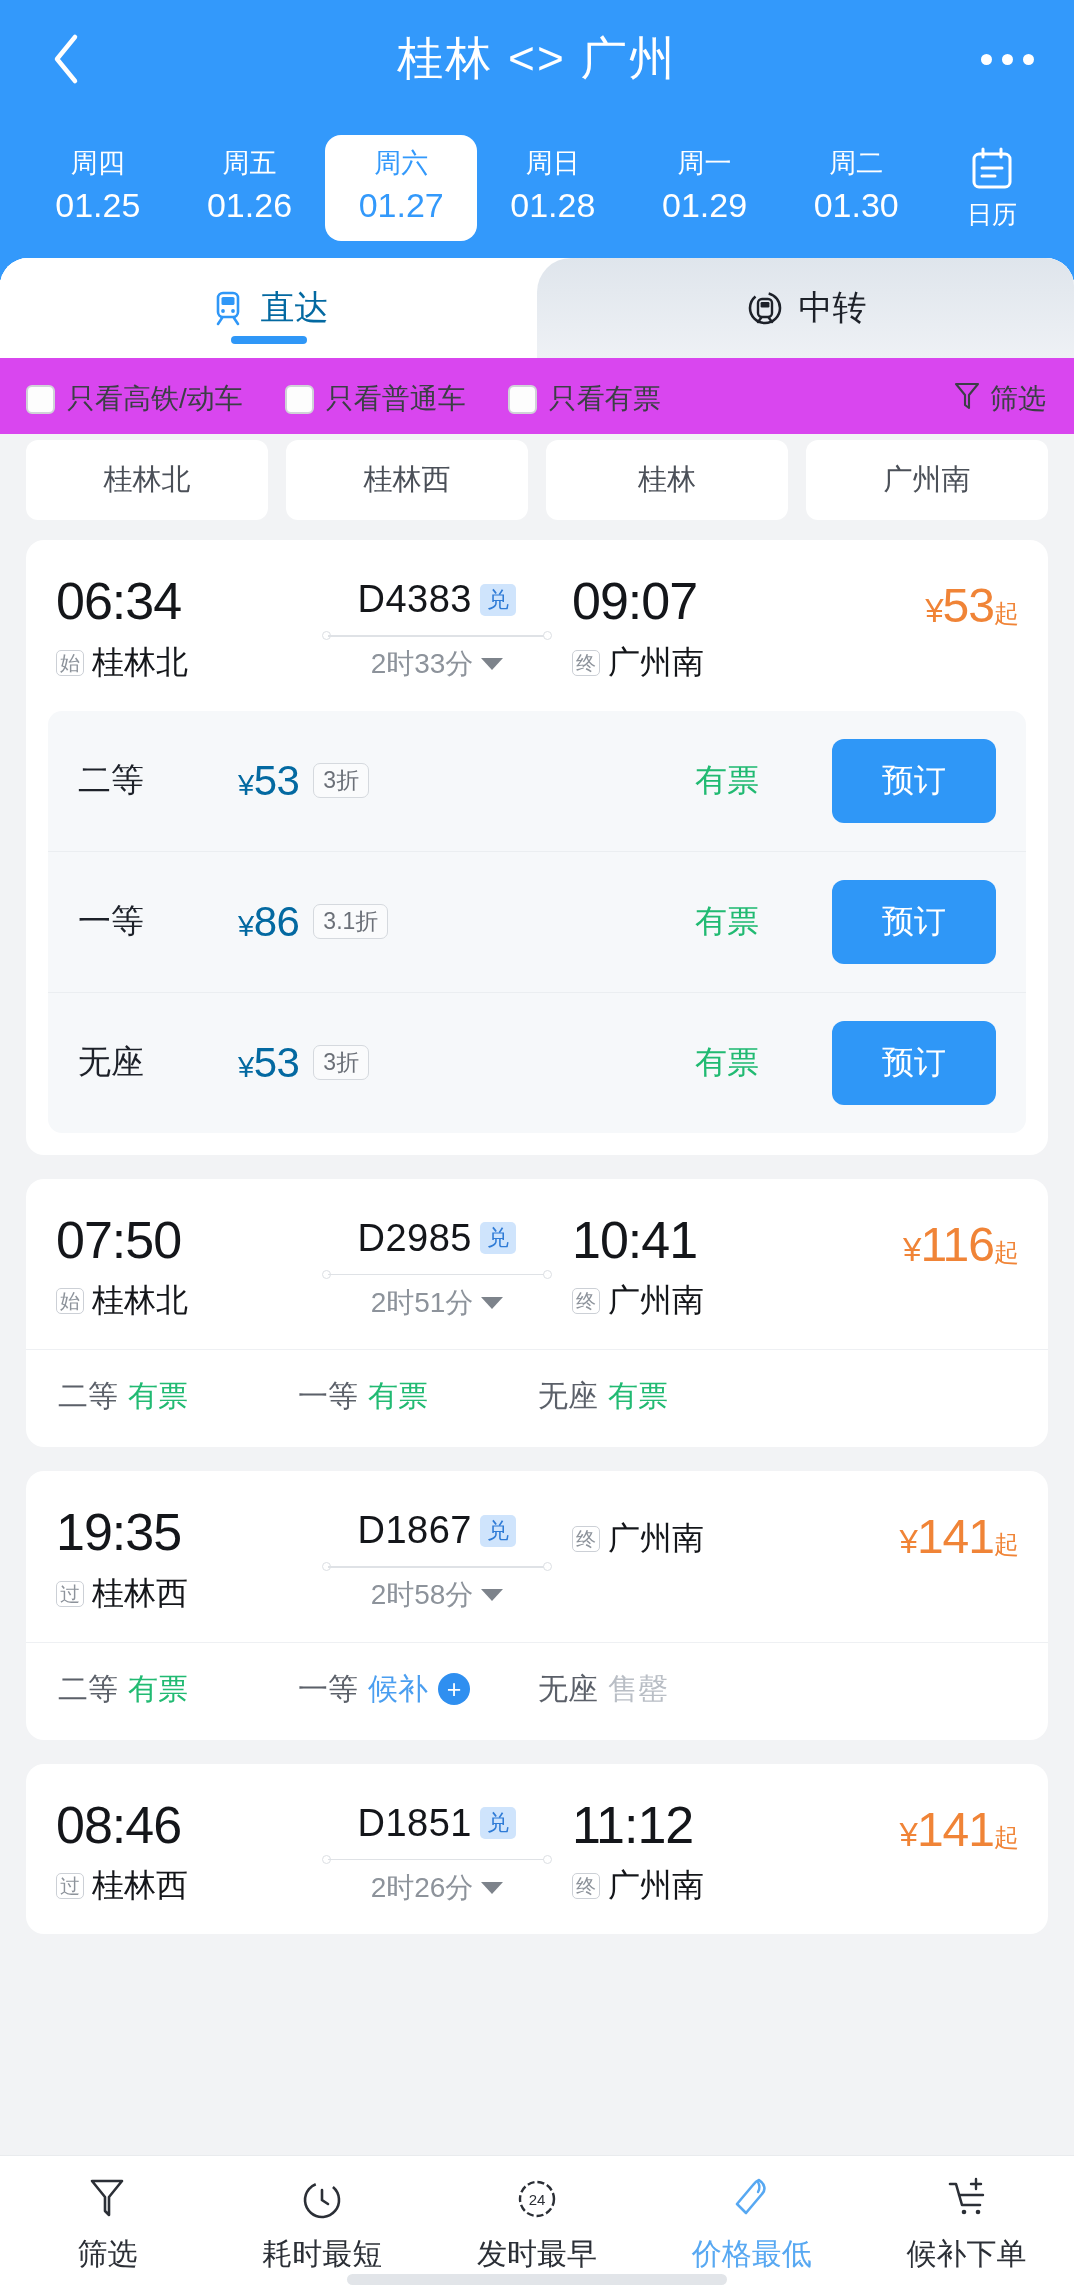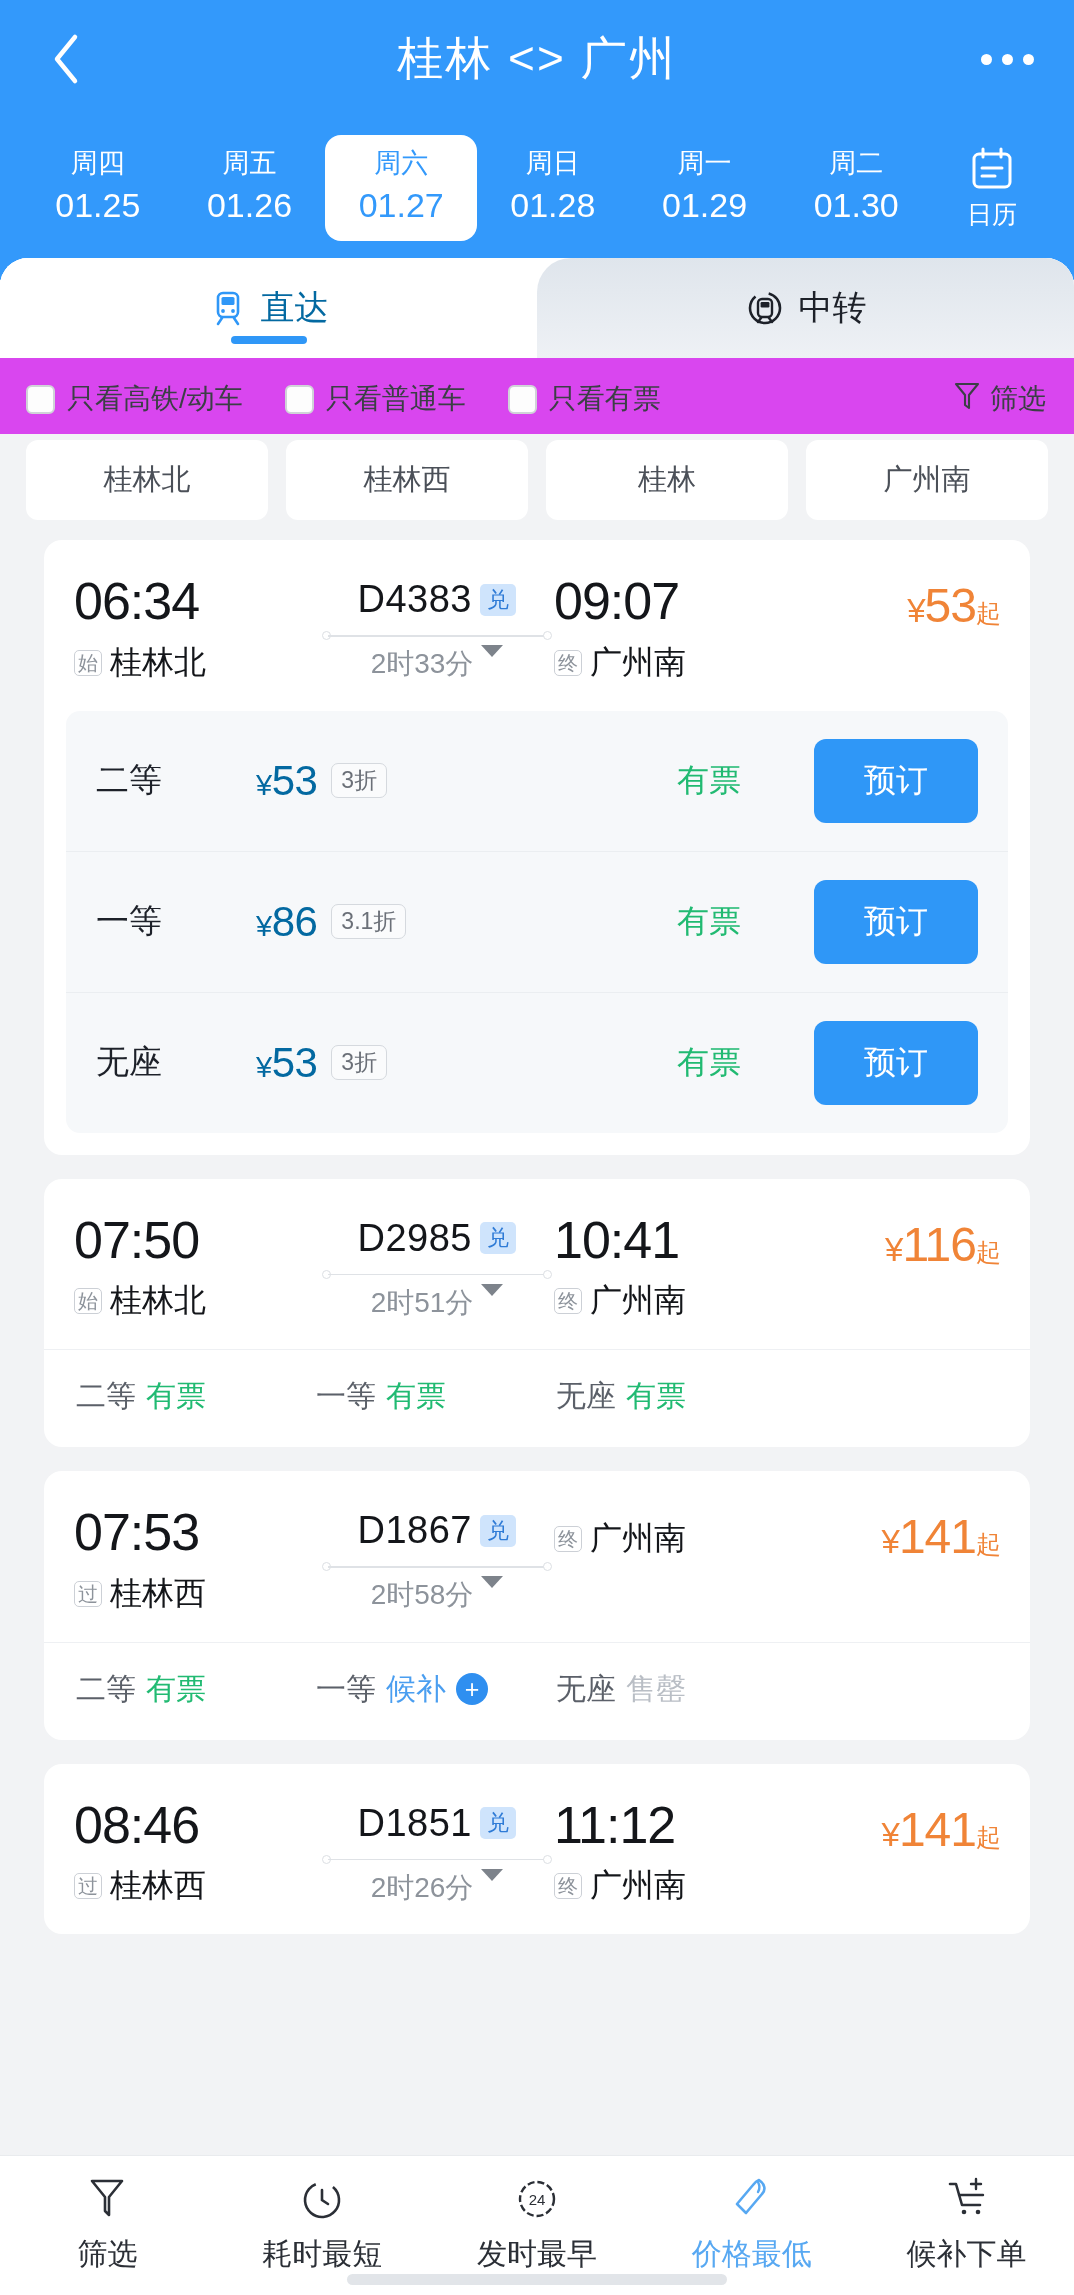--- a/index.html
+++ b/index.html
@@ -170,21 +170,21 @@
     background: #ffffff;
     border-radius: 12px;
     font-size: 29px;
     color: #4b5058;
     padding: 20px 0;
     text-align: center;
     flex: 1 1 0;
   }
 
   
-  .list { background: #f2f3f5; padding: 0 44px; }
+  .list { background: #f2f3f5; padding: 0 26px; }
   .card {
     background: #ffffff;
     border-radius: 18px;
     margin-bottom: 24px;
     overflow: hidden;
   }
   .card-top {
     display: flex;
     align-items: flex-start;
     padding: 34px 30px 26px 30px;
@@ -251,20 +251,21 @@
     border: 1.5px solid #dcdfe3;
     border-radius: 50%;
     background: #fff;
   }
   .mid-line .dot.l { left: 0; }
   .mid-line .dot.r { right: 0; }
   .duration {
     font-size: 28px;
     color: #8d939b;
     display: inline-flex;
+    align-items: center;
     gap: 8px;
   }
   .caret-down {
     width: 0; height: 0;
     border-left: 11px solid transparent;
     border-right: 11px solid transparent;
     border-top: 12px solid #7d838b;
     display: inline-block;
   }
   .col-price {
@@ -632,21 +633,21 @@
           <div class="sum-item">
             <span class="sname">无座</span>
             <span class="st-avail">有票</span>
           </div>
         </div>
       </div>
 
       <div class="card">
         <div class="card-top">
           <div class="col-dep">
-            <div class="time">07:53</div>
+            <div class="time">19:35</div>
             <div class="stn-line">
               <span class="tag-sq">过</span>
               <span class="stn-name">桂林西</span>
             </div>
           </div>
           <div class="col-mid">
             <div class="train-no">
               <span>D1867</span>
               <span class="badge-dui">兑</span>
             </div>

